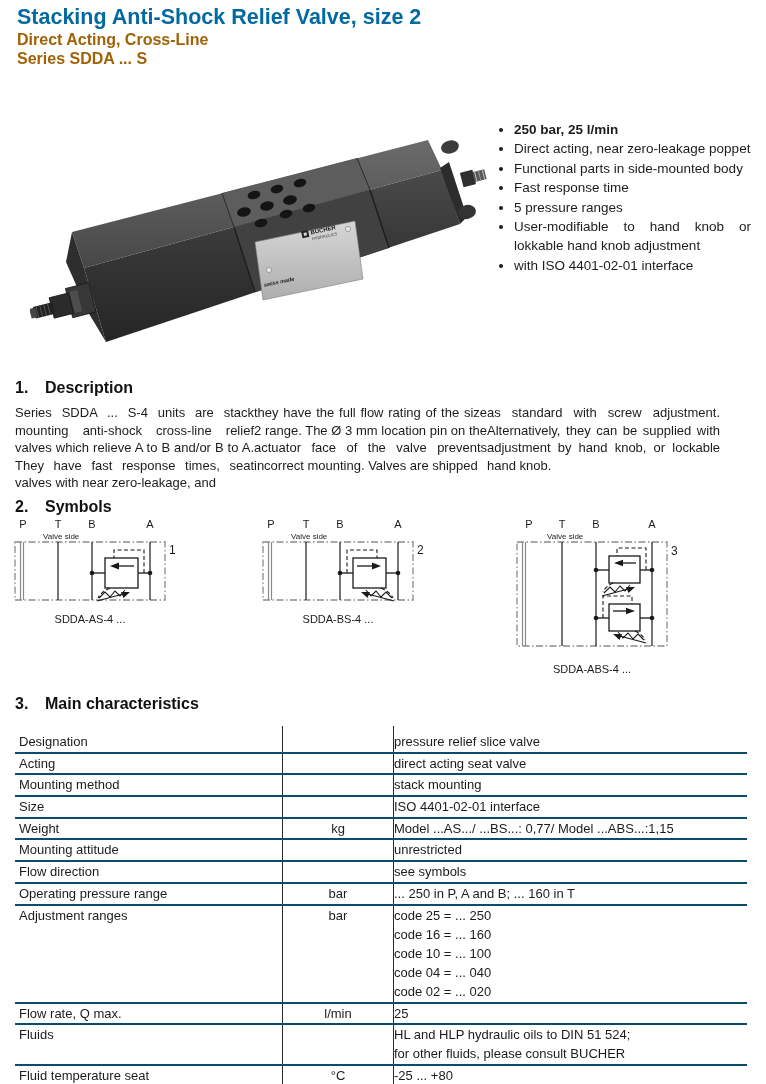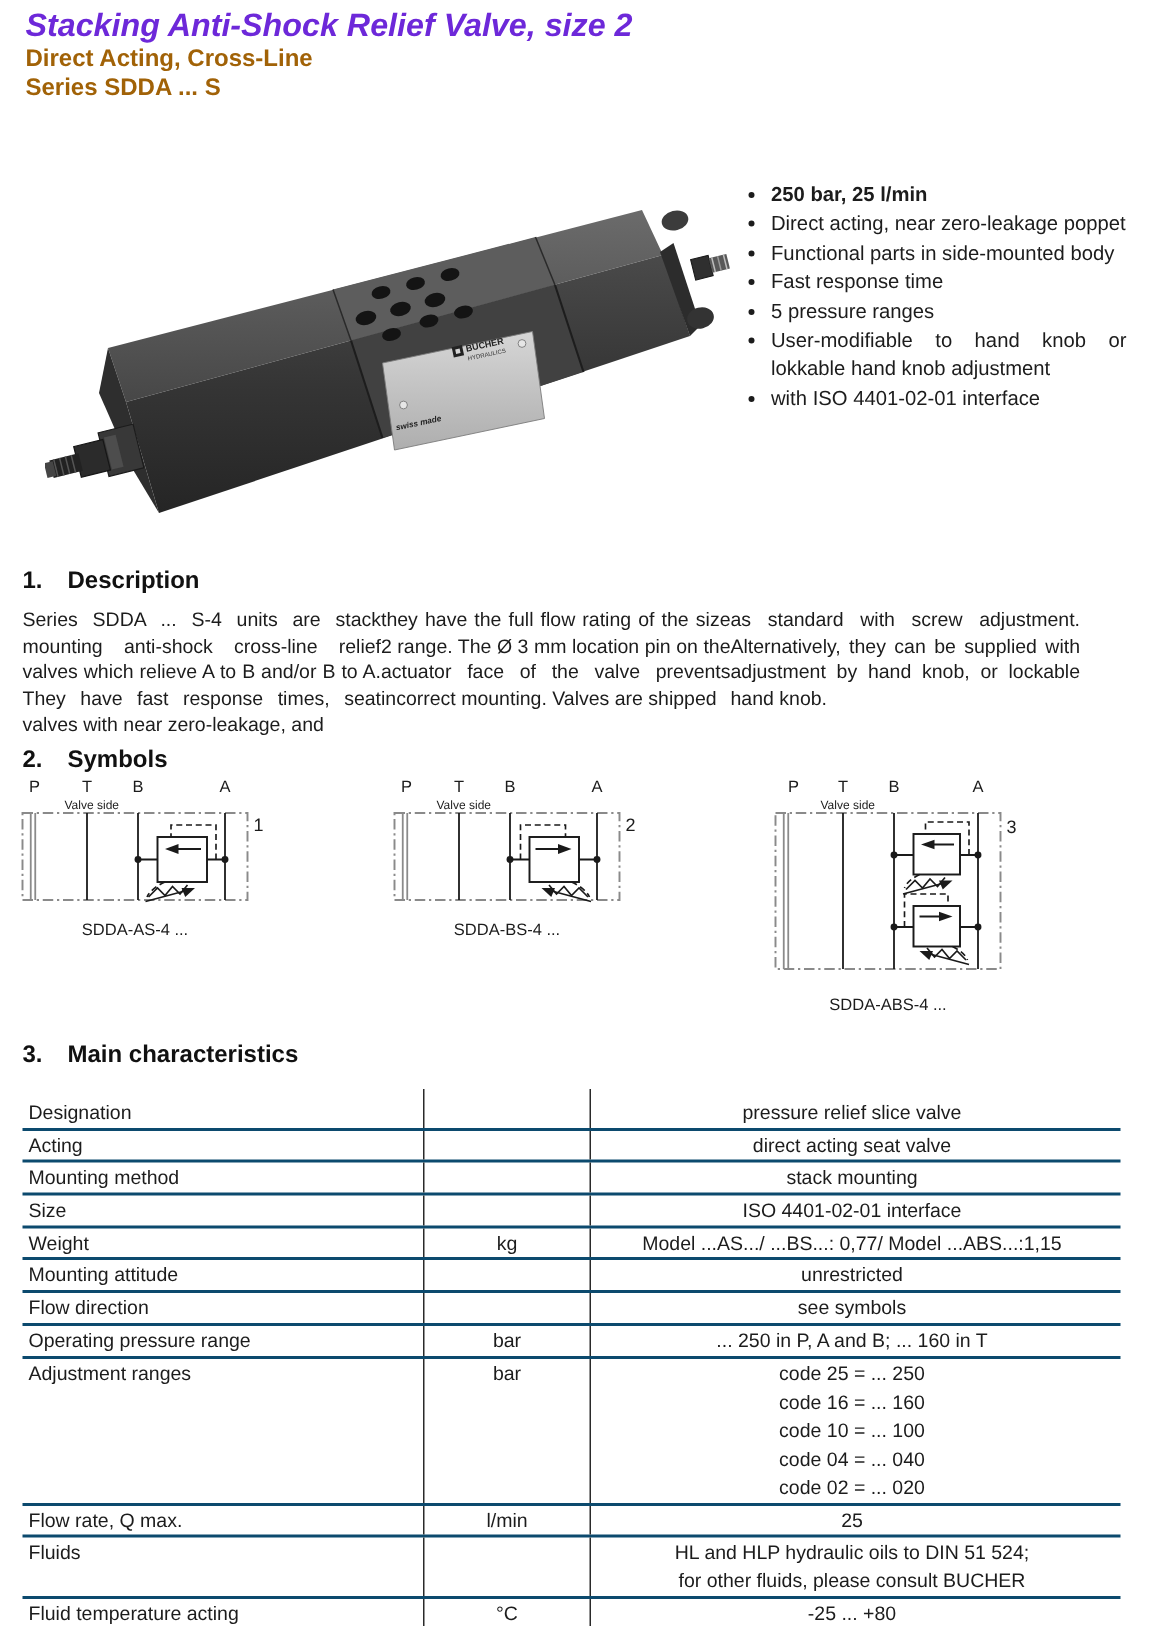--- a/index.html
+++ b/index.html
@@ -1,21 +1,21 @@
 <!DOCTYPE html>
 <html><head>
 <meta charset="utf-8">
 <style>
   html,body{margin:0;padding:0;background:#fff;}
   .page{position:relative;width:766px;height:1084px;background:#fff;overflow:hidden;
         font-family:"Liberation Sans",sans-serif;color:#1c1c1c;}
 
   
   .hdr{position:absolute;left:17px;top:5px;}
-  .hdr .t1{font-size:21.5px;font-weight:bold;color:#6d28d9;line-height:25px;margin:0;font-style:italic;}
+  .hdr .t1{font-size:21.5px;font-weight:bold;color:#0369a1;line-height:25px;margin:0;}
   .hdr .t2{font-size:16px;font-weight:bold;color:#a16207;line-height:19px;margin:0;}
 
   
   .features{position:absolute;left:499px;top:120px;width:252px;}
   .features ul{margin:0;padding:0 0 0 15px;list-style:disc;}
   .features li{font-size:13.5px;line-height:19.4px;text-align:justify;margin:0;}
   .features li.b{font-weight:bold;}
 
   
   .photo{position:absolute;left:30px;top:112px;width:460px;height:248px;}
@@ -40,21 +40,21 @@
 
   
   .tbl{position:absolute;left:15px;top:726px;width:732px;}
   .t-row{display:grid;grid-template-columns:267px 112px 353px;
          border-bottom:2px solid #0c4a6e;min-height:19.7px;
          font-size:13px;line-height:19.2px;}
   .t-row.thick{border-bottom-width:2px;}
   .t-stub{height:6px;border-bottom:none;min-height:0;}
   .t-row .c1{padding-left:4px;}
   .t-row .c2{text-align:center;border-left:1px solid #2a2a2a;border-right:1px solid #2a2a2a;}
-  .t-row .c3{text-align:center;padding-right:5px;}
+  .t-row .c3{text-align:left;padding-right:5px;}
 </style>
 </head>
 <body>
 
 <div class="page">
 
   <div class="hdr">
     <div class="t1">Stacking Anti-Shock Relief Valve, size 2</div>
     <div class="t2">Direct Acting, Cross-Line</div>
     <div class="t2">Series SDDA ... S</div>
@@ -359,21 +359,21 @@
       </div>
       <div class="t-row">
         <div class="c1">Fluids</div>
         <div class="c2"></div>
         <div class="c3">
           <div>HL and HLP hydraulic oils to DIN 51 524;</div>
           <div>for other fluids, please consult BUCHER</div>
         </div>
       </div>
       <div class="t-row">
-        <div class="c1">Fluid temperature acting</div>
+        <div class="c1">Fluid temperature seat</div>
         <div class="c2">°C</div>
         <div class="c3">
           <div>-25 ... +80</div>
         </div>
       </div>
       <div class="t-row">
         <div class="c1">Ambient temperature</div>
         <div class="c2">°C</div>
         <div class="c3">
           <div>-25 ... +80</div>

